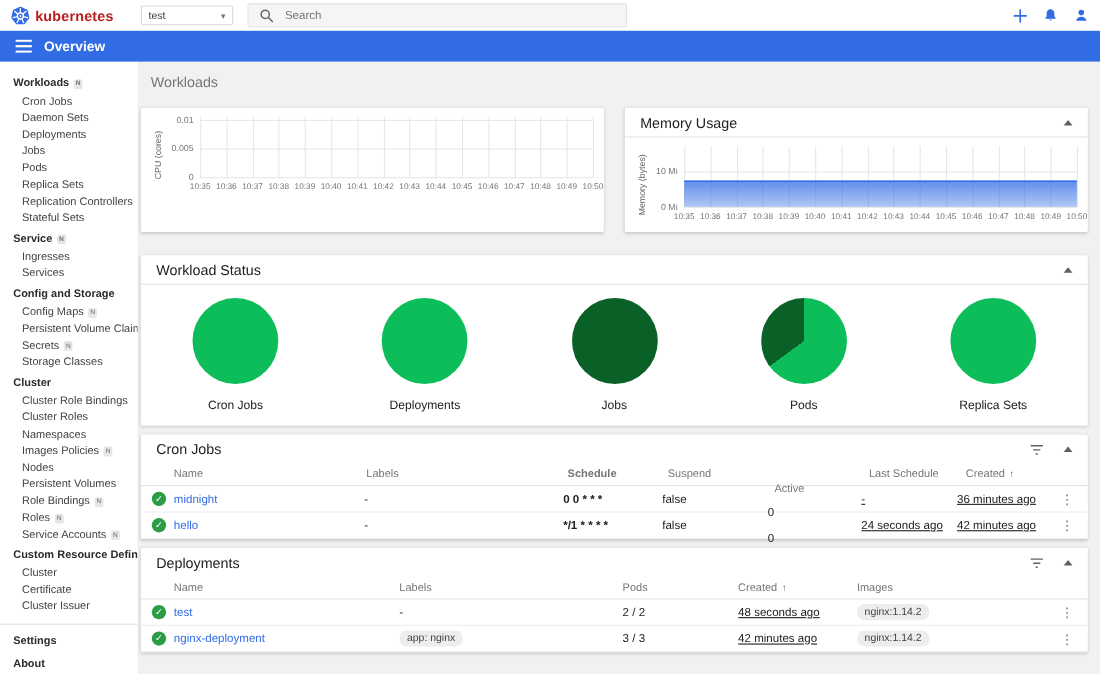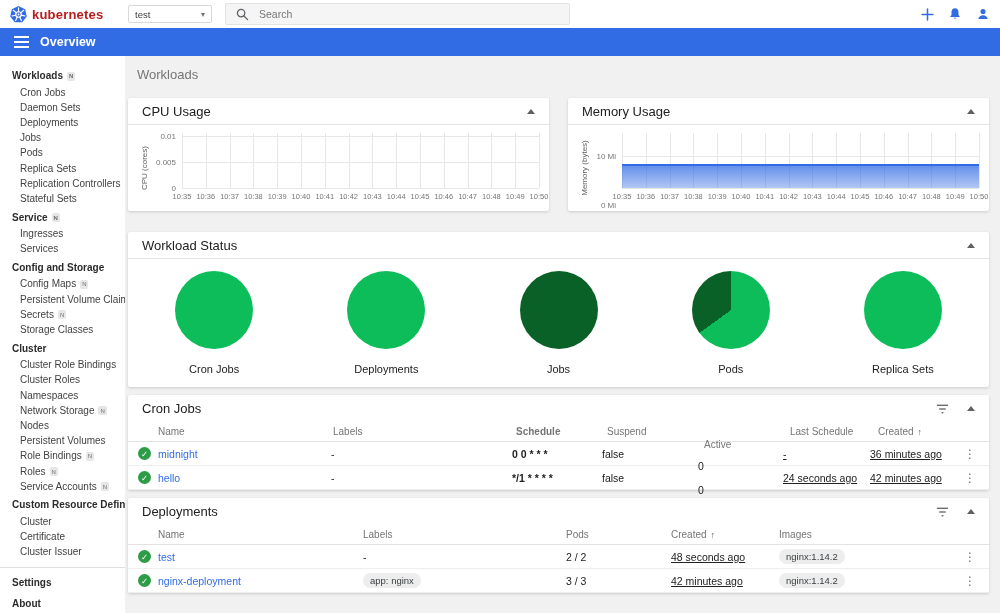--- a/index.html
+++ b/index.html
@@ -228,21 +228,21 @@
     <div class="sb-item">
       <span>Cluster Role Bindings</span>
     </div>
     <div class="sb-item">
       <span>Cluster Roles</span>
     </div>
     <div class="sb-item">
       <span>Namespaces</span>
     </div>
     <div class="sb-item">
-      <span>Network Storage</span>
+      <span>Images Policies</span>
       <span class="ns-badge">N</span>
     </div>
     <div class="sb-item">
       <span>Nodes</span>
     </div>
     <div class="sb-item">
       <span>Persistent Volumes</span>
     </div>
     <div class="sb-item">
       <span>Role Bindings</span>
@@ -271,26 +271,20 @@
     <div class="sb-divider"></div>
     <div class="sb-footer-item">Settings</div>
     <div class="sb-footer-item">About</div>
   </div>
 
 <div class="main">
   <div class="page-title">Workloads</div>
 
   <div class="charts-row">
     <div class="card chart-card" id="cpu-card">
-      <div class="card-header">
-        <span class="card-title">CPU Usage</span>
-        <div class="header-icons">
-            <div class="caret-up"></div>
-          </div>
-      </div>
       <div class="chart-body">
         <div class="ylabel">CPU (cores)</div>
         <div class="plot" id="cpu-plot">
             <div class="gridv" style="left: 0%;"></div>
             <div class="xtick" style="left: 0%;">10:35</div>
             <div class="gridv" style="left: 6.66667%;"></div>
             <div class="xtick" style="left: 6.66667%;">10:36</div>
             <div class="gridv" style="left: 13.3333%;"></div>
             <div class="xtick" style="left: 13.3333%;">10:37</div>
             <div class="gridv" style="left: 20%;"></div>
@@ -366,21 +360,21 @@
             <div class="xtick" style="left: 80%;">10:47</div>
             <div class="gridv" style="left: 86.6667%;"></div>
             <div class="xtick" style="left: 86.6667%;">10:48</div>
             <div class="gridv" style="left: 93.3333%;"></div>
             <div class="xtick" style="left: 93.3333%;">10:49</div>
             <div class="gridv" style="left: 100%;"></div>
             <div class="xtick" style="left: 100%;">10:50</div>
             <div class="gridh" style="top: 41.8605%;"></div>
             <div class="ytick" style="top: 41.8605%;">10 Mi</div>
             <div class="gridh" style="top: 100%;"></div>
-            <div class="ytick" style="top: 100%; margin-top: 17px;">0 Mi</div>
+            <div class="ytick" style="top: 100%;">0 Mi</div>
             <div class="area-fill" style="height: 43.6047%;"></div>
           </div>
       </div>
     </div>
   </div>
 
   <div class="card workload-card">
     <div class="card-header">
       <span class="card-title">Workload Status</span>
       <div class="header-icons">

